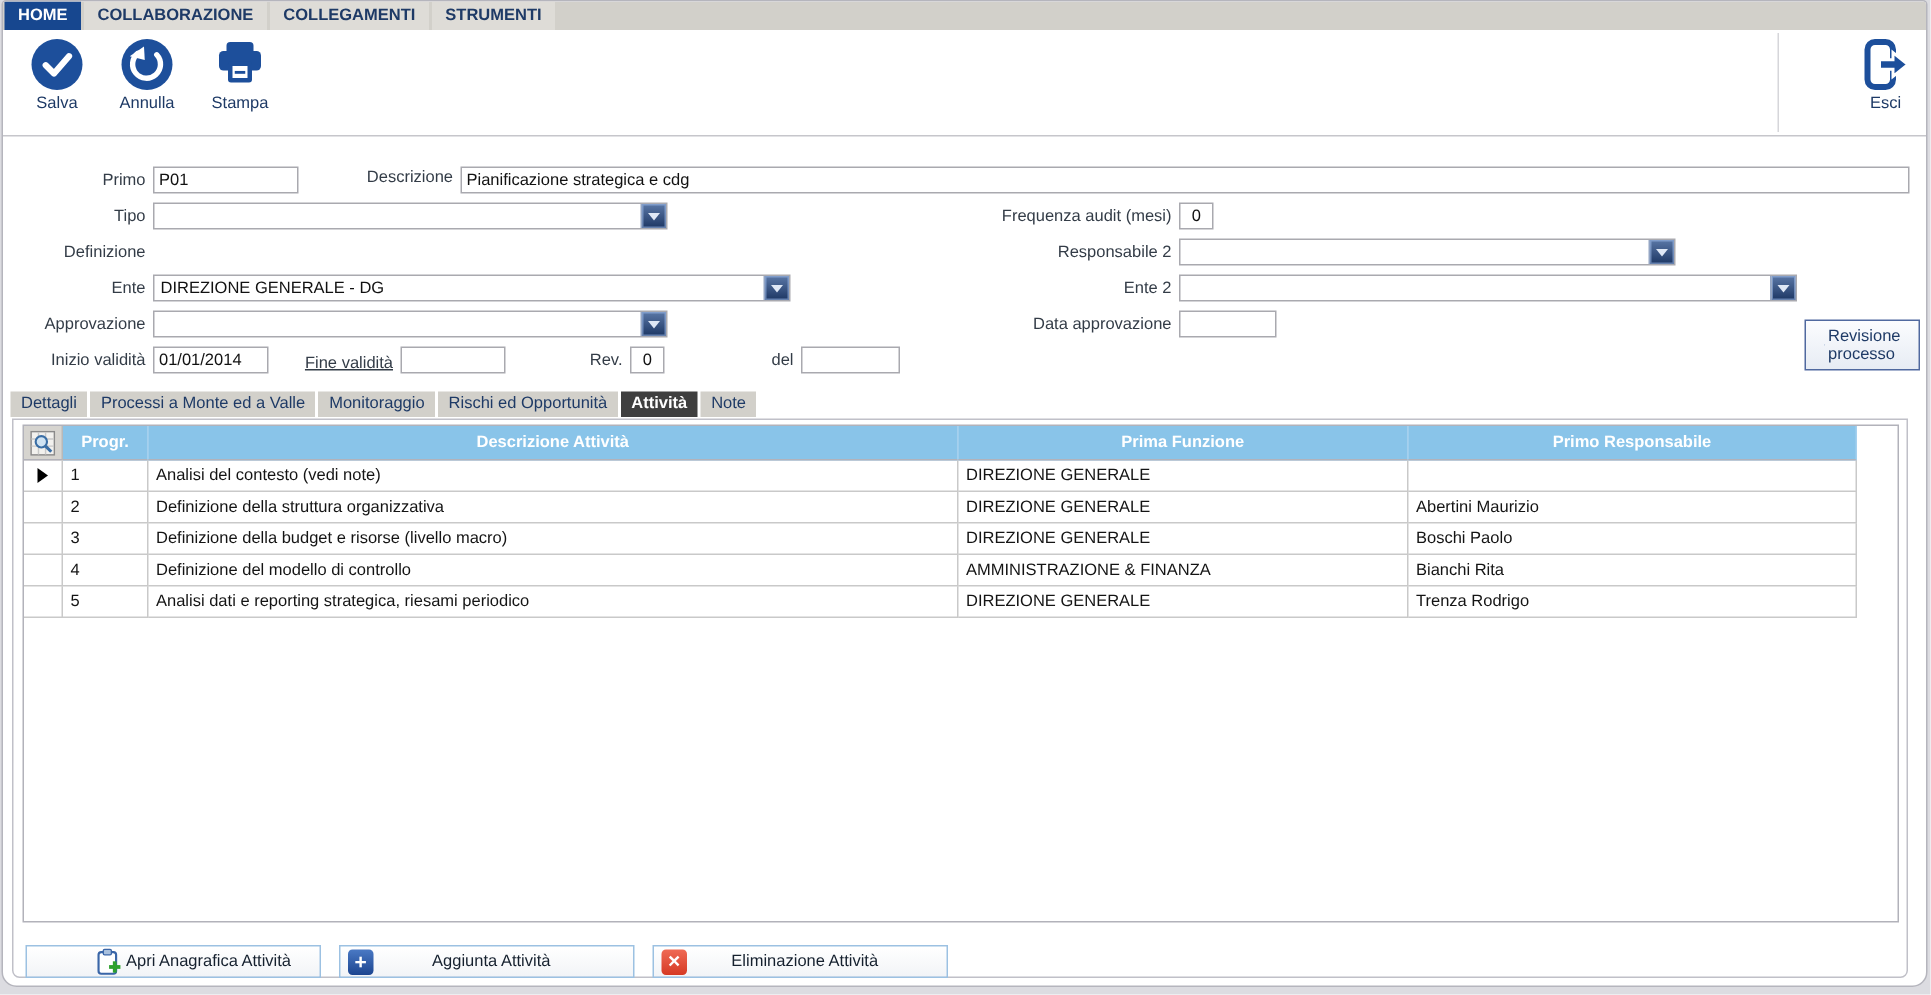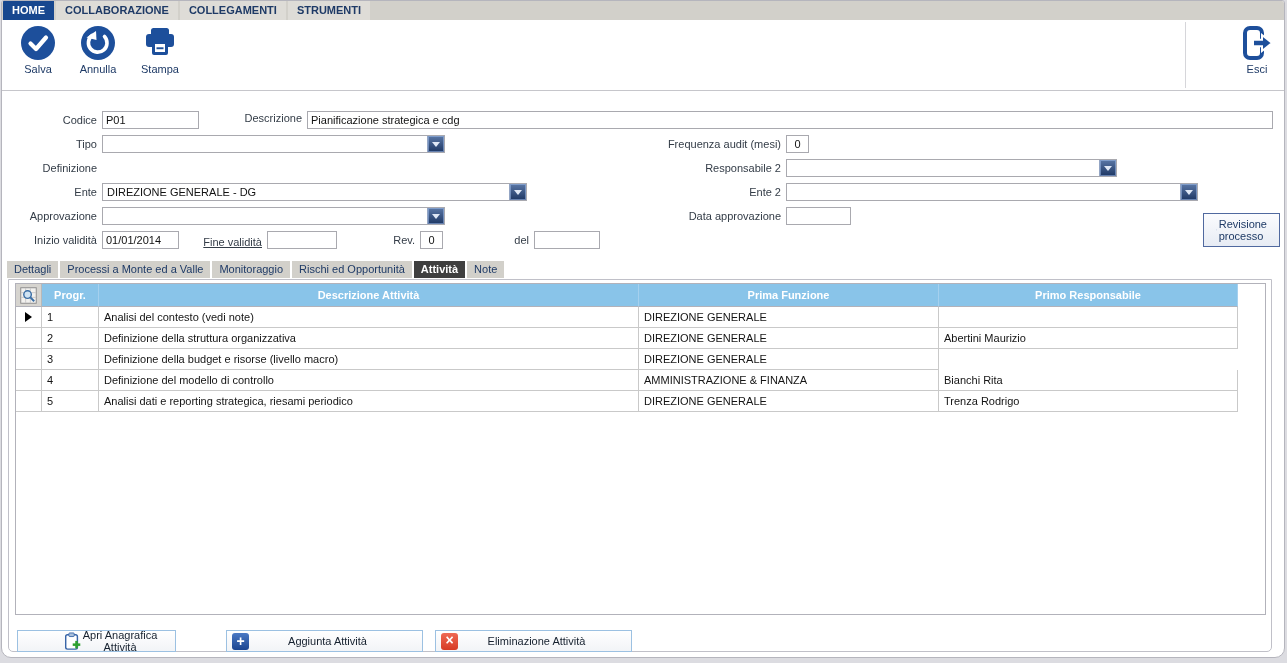--- a/index.html
+++ b/index.html
@@ -123,21 +123,21 @@
     <div class="tsep"></div>
     <div class="tbtn" style="left:1227px;">
       <svg class="ticon" viewBox="0 0 36 36">
         <rect x="6" y="3" width="17" height="30" rx="5" fill="none" stroke="#1d4f9b" stroke-width="4"></rect>
         <polygon points="14,14.8 23,14.8 23,10 33,18 23,26 23,21.2 14,21.2" fill="#1d4f9b" stroke="#fff" stroke-width="2"></polygon>
       </svg>
       <div class="tlabel">Esci</div>
     </div>
   </div>
 
-  <div class="flabel" style="left:5px;top:110px;width:90px;">Codice</div>
+  <div class="flabel" style="left:5px;top:110px;width:90px;">Primo</div>
   <input class="finput" style="left: 100px; top: 110px; width: 97px;" value="P01">
 
   <div class="flabel" style="left:225px;top:108px;width:75px;">Descrizione</div>
   <input class="finput" style="left: 305px; top: 110px; width: 966px;" value="Pianificazione strategica e cdg">
 
   <div class="flabel" style="left:5px;top:134px;width:90px;">Tipo</div>
   <div class="dd" style="left:100px;top:134px;width:343px;">
     <span class="dd-val"></span>
     <span class="dd-btn"></span>
   </div>
@@ -231,38 +231,39 @@
         <div class="dcell c-progr">2</div>
         <div class="dcell c-desc">Definizione della struttura organizzativa</div>
         <div class="dcell c-fun">DIREZIONE GENERALE</div>
         <div class="dcell c-resp">Abertini Maurizio</div>
       </div>
       <div class="grow">
         <div class="dsel c-sel"></div>
         <div class="dcell c-progr">3</div>
         <div class="dcell c-desc">Definizione della budget e risorse (livello macro)</div>
         <div class="dcell c-fun">DIREZIONE GENERALE</div>
+        <div class="dcell c-resp">Boschi Paolo</div>
       </div>
       <div class="grow">
         <div class="dsel c-sel"></div>
         <div class="dcell c-progr">4</div>
         <div class="dcell c-desc">Definizione del modello di controllo</div>
         <div class="dcell c-fun">AMMINISTRAZIONE &amp; FINANZA</div>
         <div class="dcell c-resp">Bianchi Rita</div>
       </div>
       <div class="grow">
         <div class="dsel c-sel"></div>
         <div class="dcell c-progr">5</div>
         <div class="dcell c-desc">Analisi dati e reporting strategica, riesami periodico</div>
         <div class="dcell c-fun">DIREZIONE GENERALE</div>
         <div class="dcell c-resp">Trenza Rodrigo</div>
       </div>
     </div>
 
-    <div class="fbtn" style="left:8px;width:159px;padding-left:40px;">
+    <div class="fbtn" style="left:8px;width:197px;padding-left:40px;">
       <svg class="ficon" width="18" height="19" viewBox="0 0 20 21">
         <rect x="3" y="3" width="13" height="16" rx="2" fill="#fff" stroke="#3a66a8" stroke-width="1.6"></rect>
         <rect x="6.5" y="1" width="6" height="4" rx="1" fill="#a9c0dd" stroke="#3a66a8"></rect>
         <rect x="13.6" y="9.8" width="2.8" height="8.4" fill="#2ea12e"></rect>
         <rect x="10.8" y="12.6" width="8.4" height="2.8" fill="#2ea12e"></rect>
       </svg>
       <span class="flab">Apri Anagrafica Attività</span>
     </div>
     <div class="fbtn" style="left:217px;width:197px;">
       <span class="ficon sq-icon add-sq">+</span>

